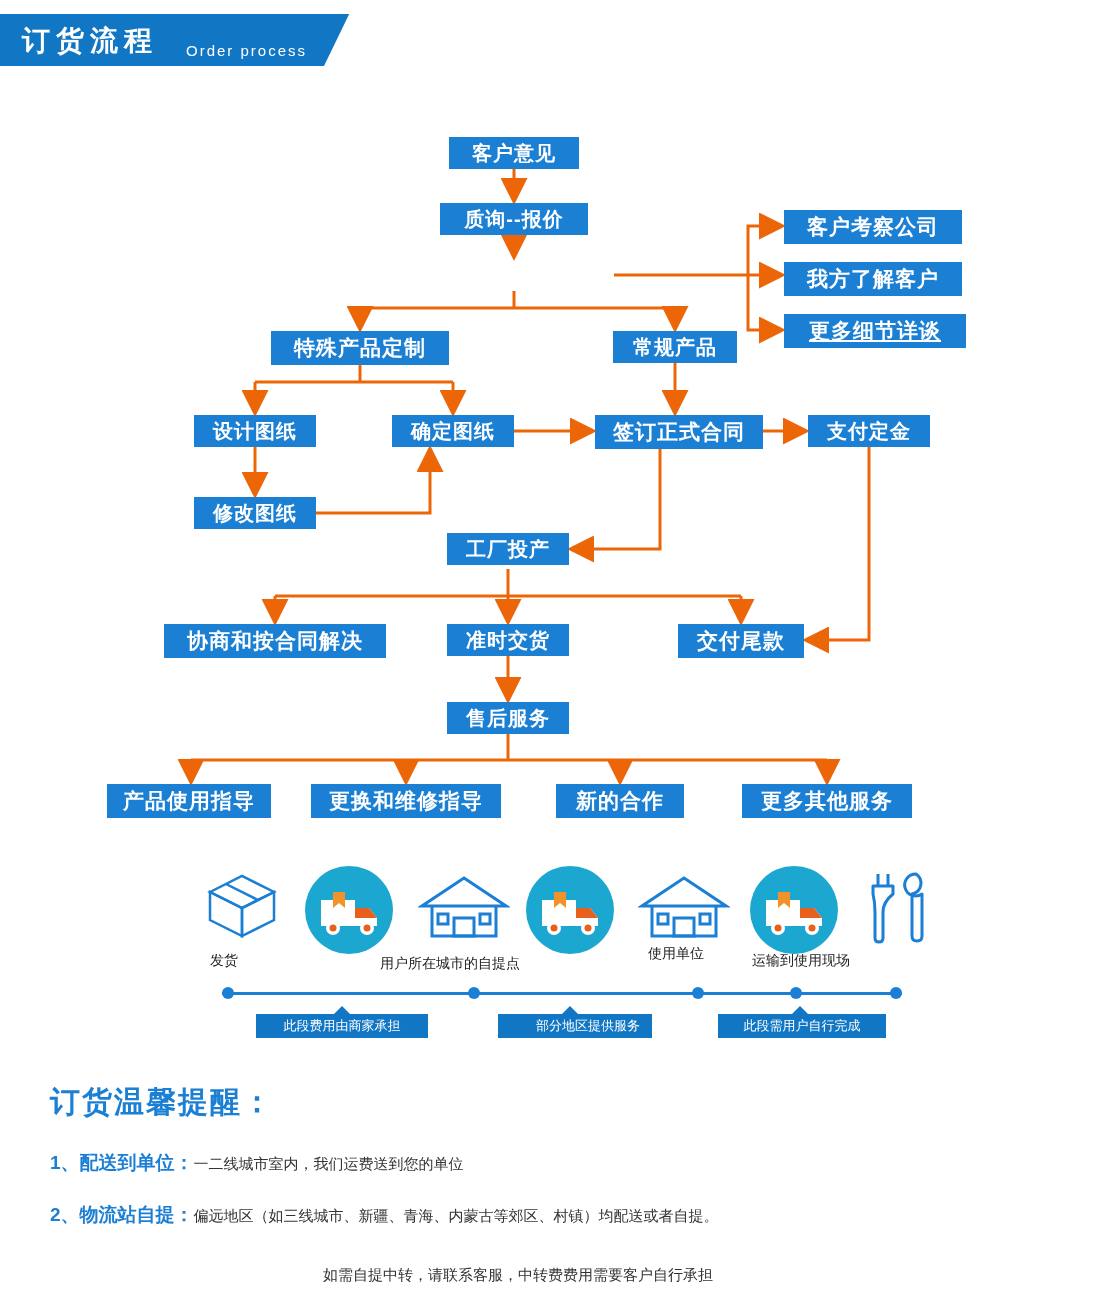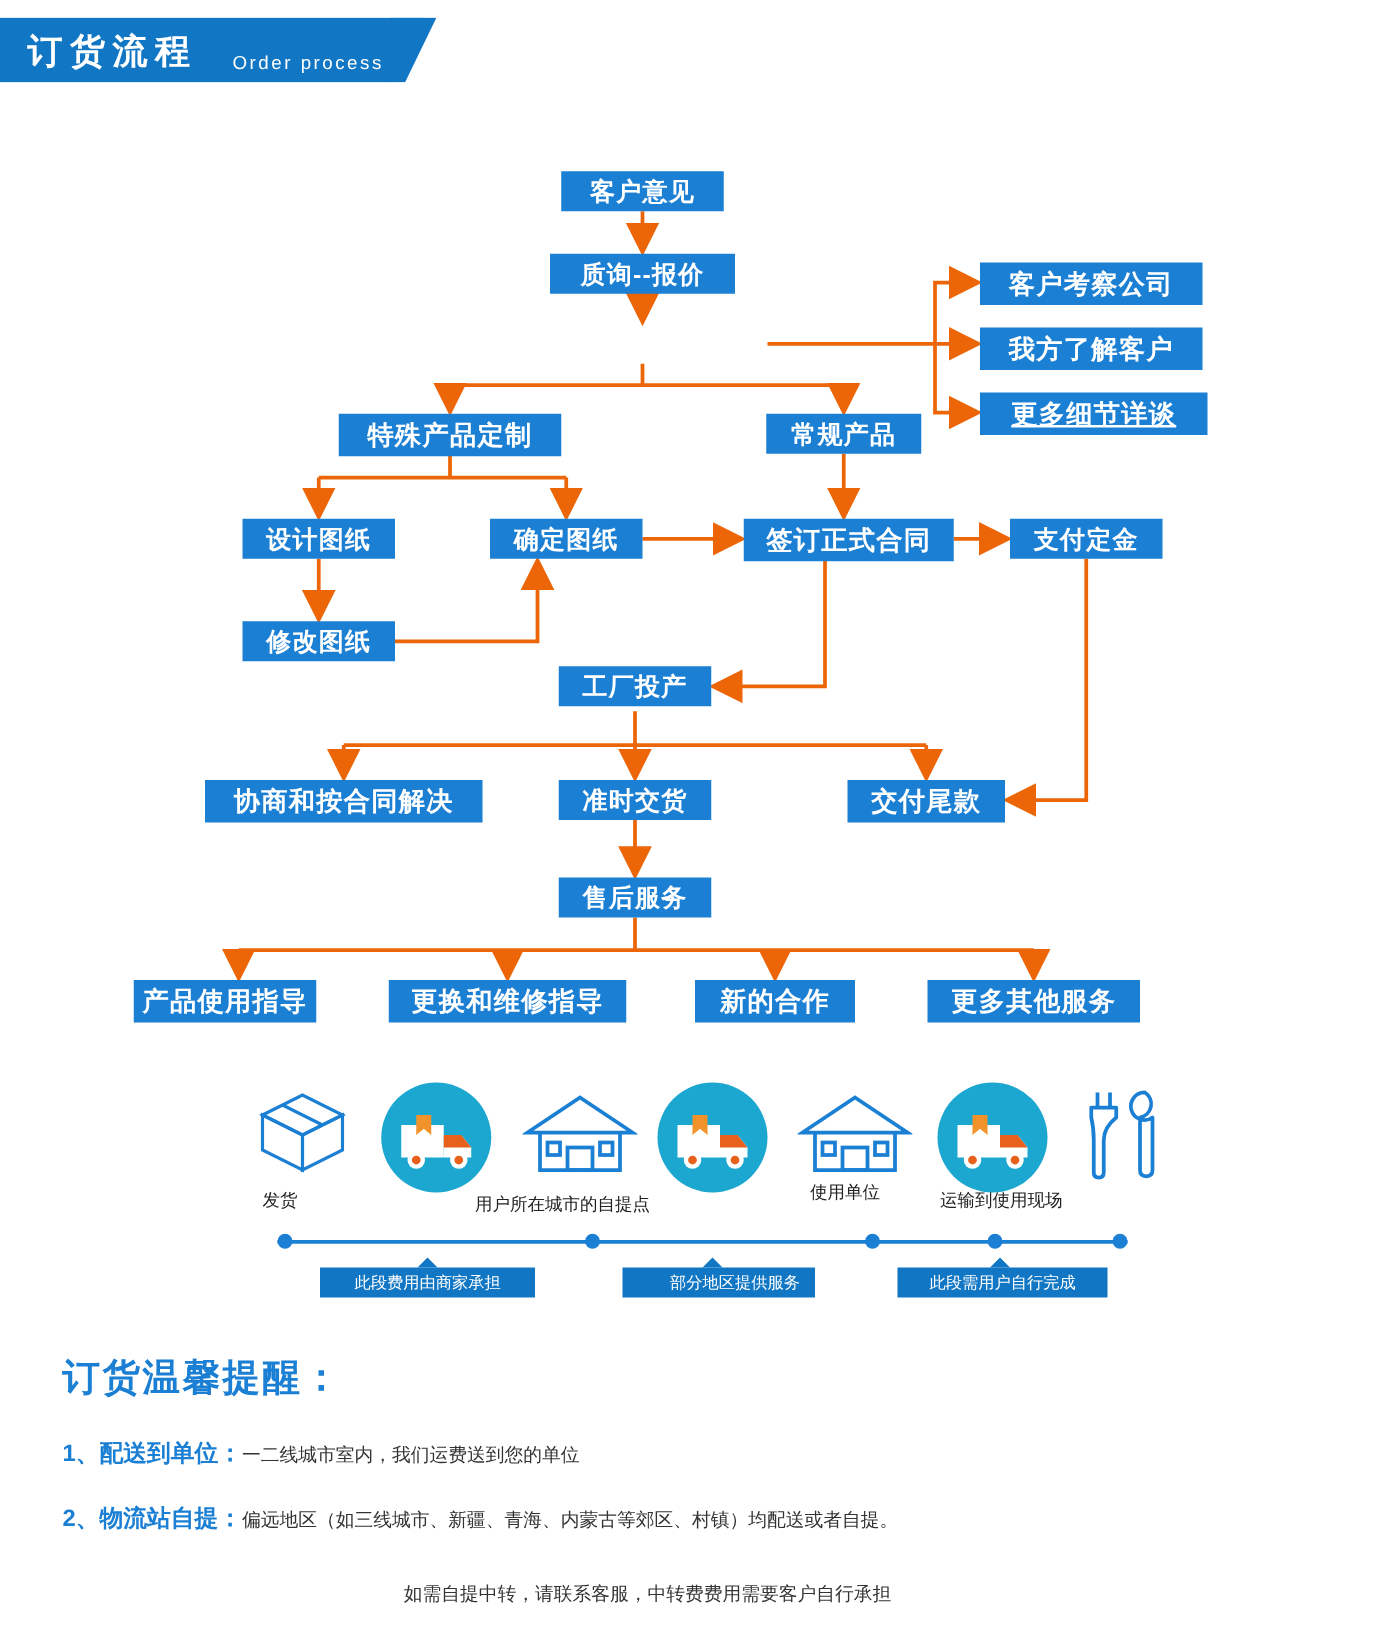--- a/index.html
+++ b/index.html
@@ -169,21 +169,21 @@
   <div class="node" style="left:194px;top:415px;width:122px;">设计图纸</div>
   <div class="node" style="left:392px;top:415px;width:122px;">确定图纸</div>
   <div class="node big" style="left:595px;top:415px;width:168px;">签订正式合同</div>
   <div class="node" style="left:808px;top:415px;width:122px;">支付定金</div>
   <div class="node" style="left:194px;top:497px;width:122px;">修改图纸</div>
   <div class="node" style="left:447px;top:533px;width:122px;">工厂投产</div>
   <div class="node big" style="left:164px;top:624px;width:222px;">协商和按合同解决</div>
   <div class="node" style="left:447px;top:624px;width:122px;">准时交货</div>
   <div class="node big" style="left:678px;top:624px;width:126px;">交付尾款</div>
   <div class="node" style="left:447px;top:702px;width:122px;">售后服务</div>
-  <div class="node big" style="left:107px;top:784px;width:146px;">产品使用指导</div>
+  <div class="node big" style="left:107px;top:784px;width:164px;">产品使用指导</div>
   <div class="node big" style="left:311px;top:784px;width:190px;">更换和维修指导</div>
   <div class="node big" style="left:556px;top:784px;width:128px;">新的合作</div>
   <div class="node big" style="left:742px;top:784px;width:170px;">更多其他服务</div>
 </div>
 
 <div class="logistics">
 
   <svg class="ico" style="left:202px;top:18px;" width="80" height="72" viewBox="0 0 80 72">
     <polygon points="8,22 40,6 72,22 40,38" fill="none" stroke="#1b7fd4" stroke-width="2.5"></polygon>
     <polygon points="8,22 40,38 40,66 8,50" fill="none" stroke="#1b7fd4" stroke-width="2.5"></polygon>

